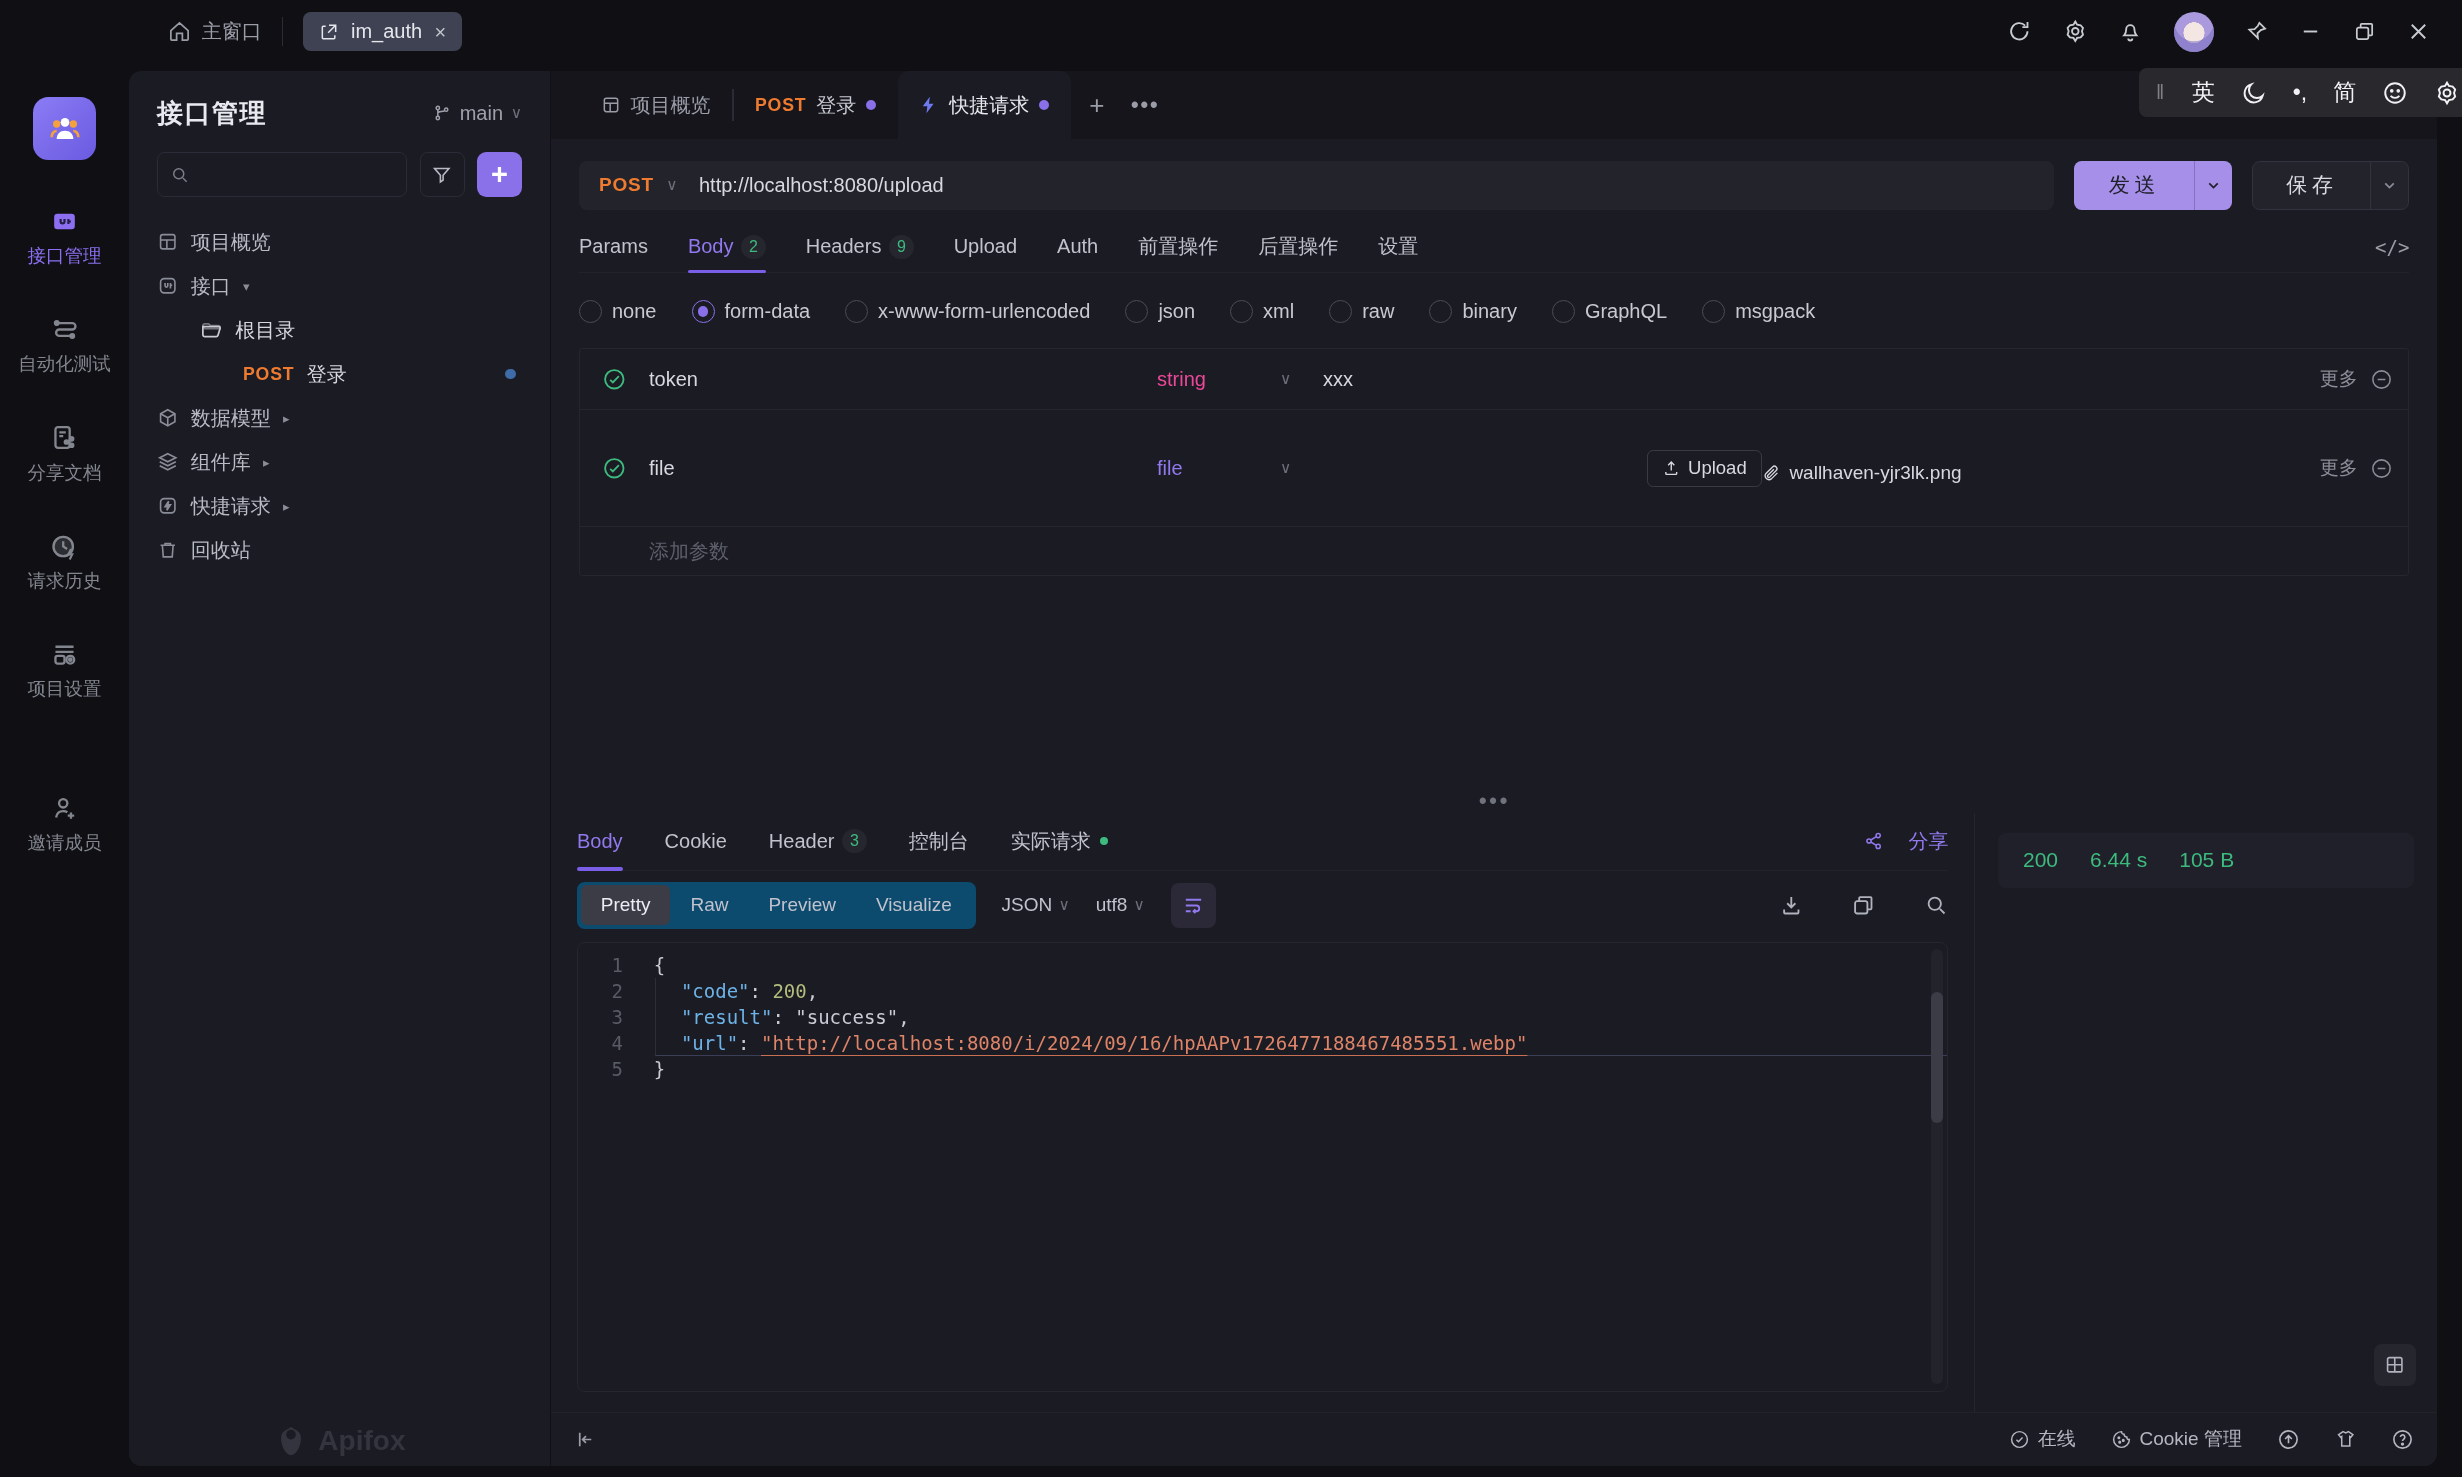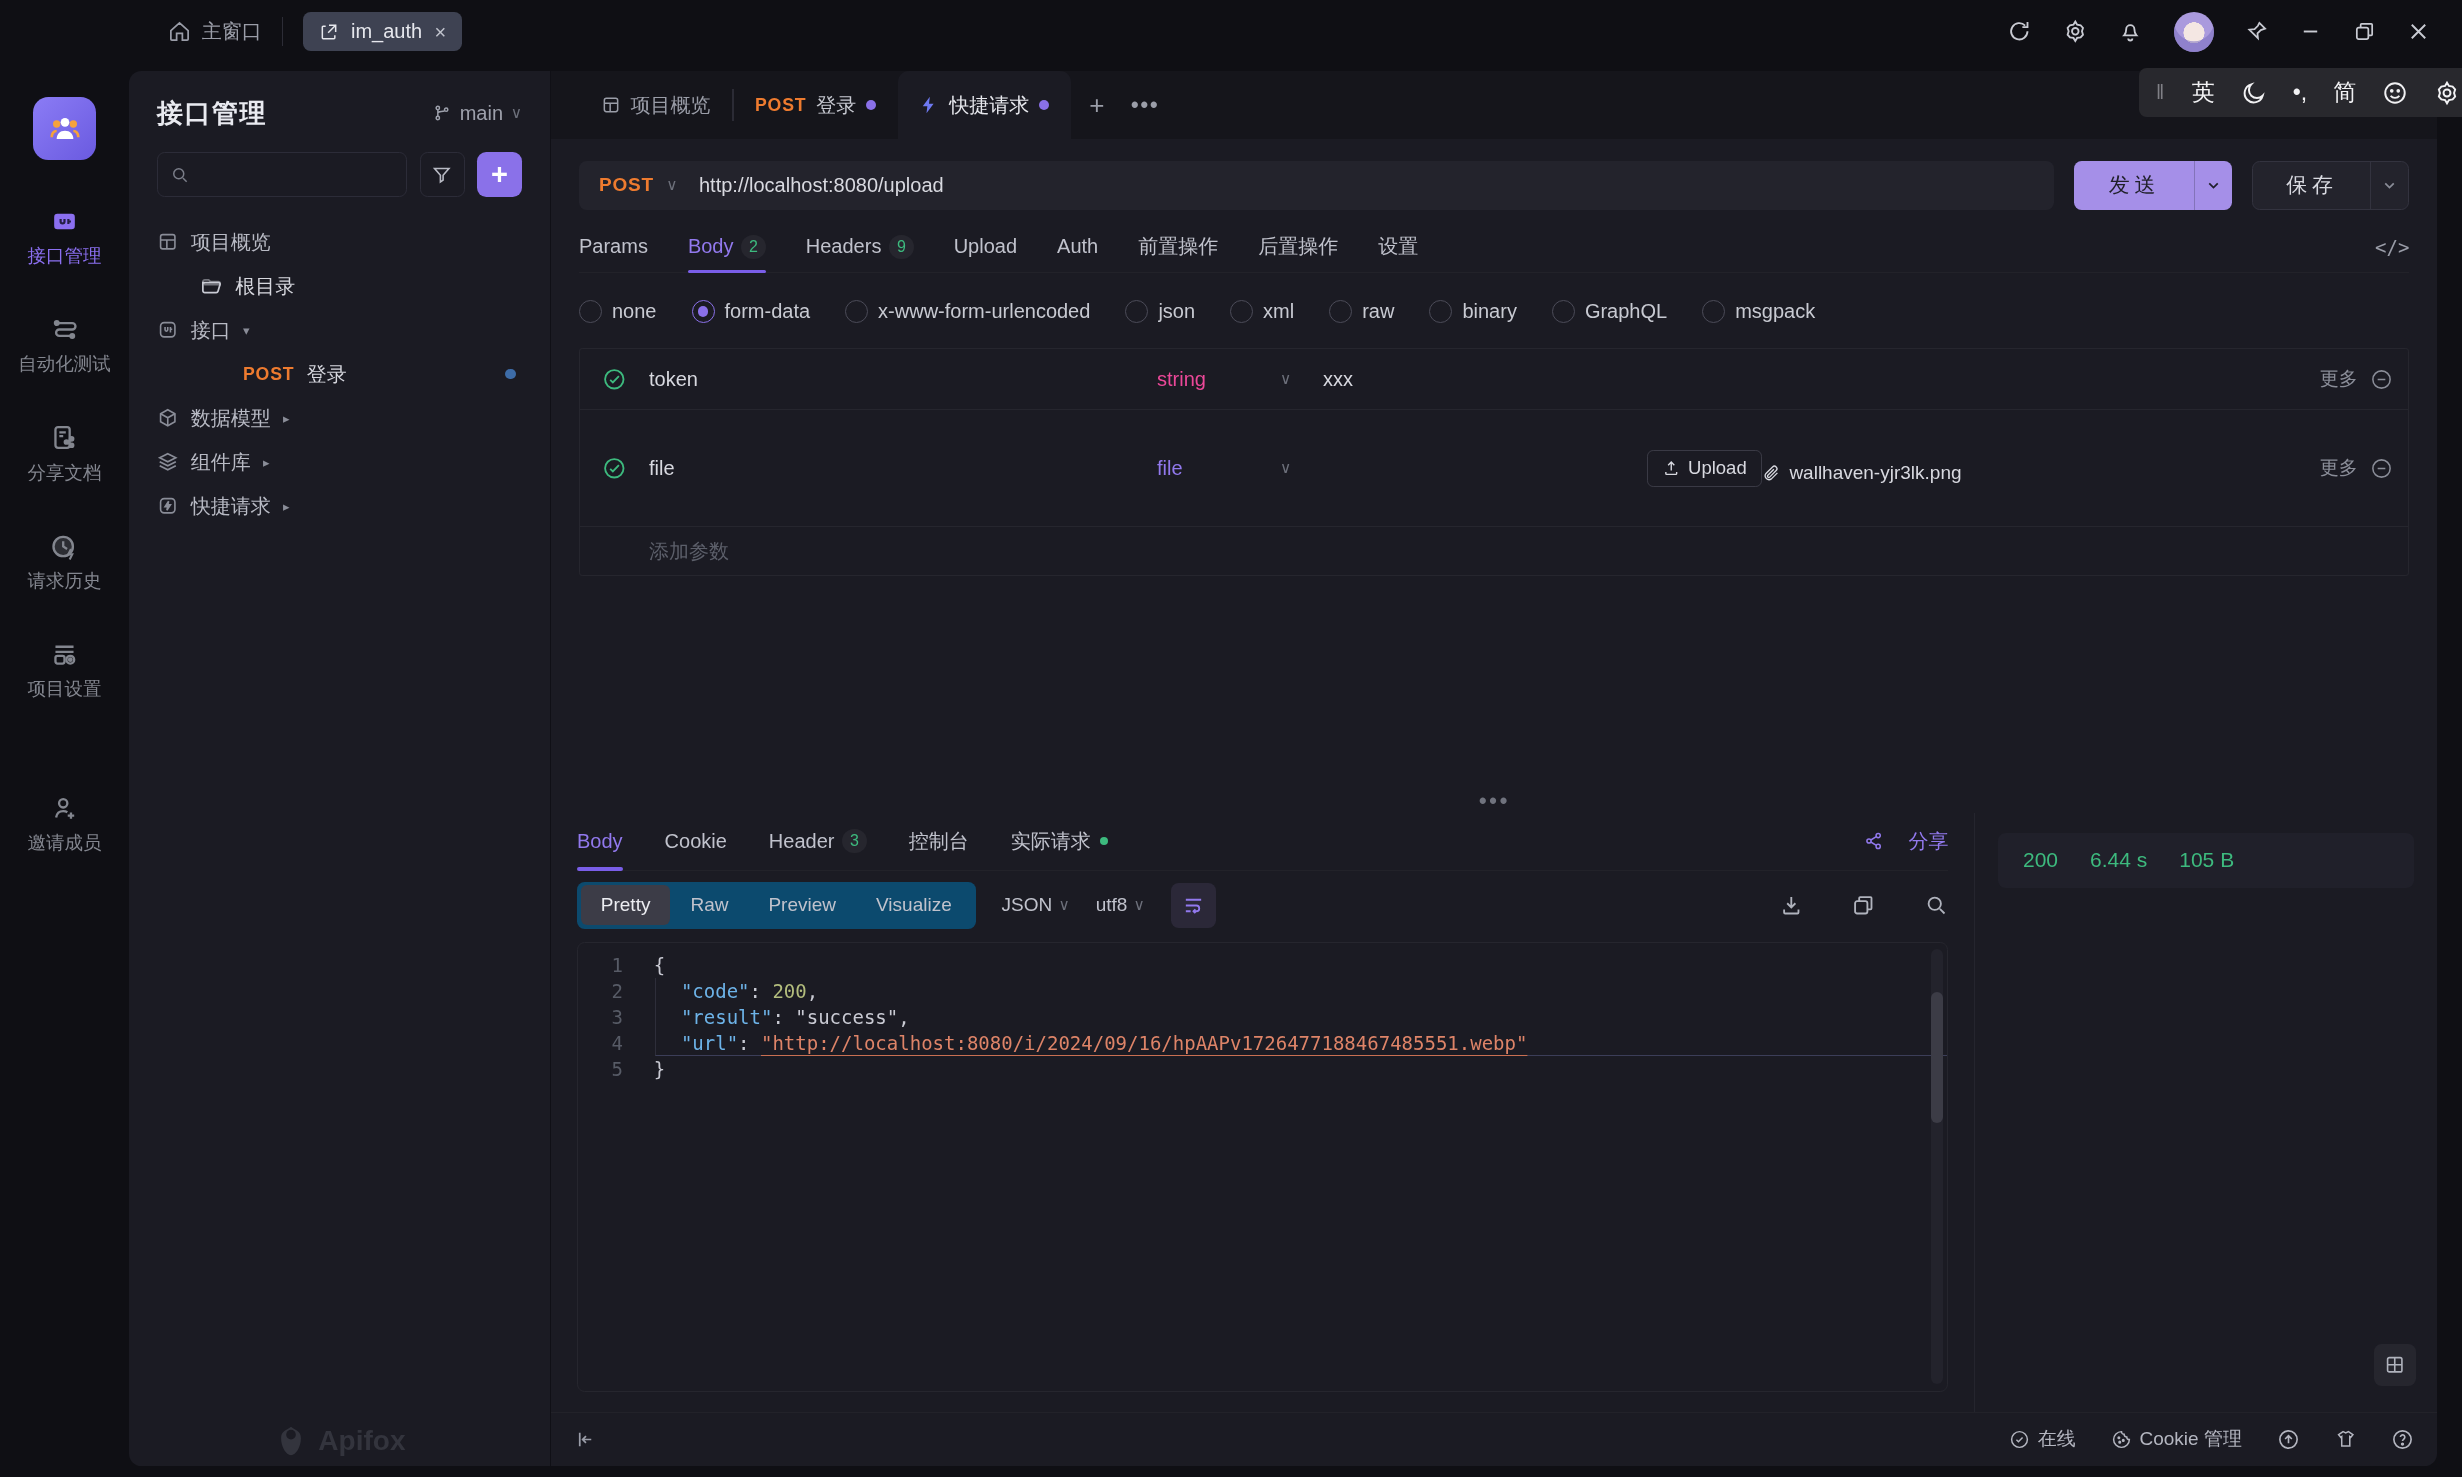--- a/index.html
+++ b/index.html
@@ -381,39 +381,39 @@
     <div class="tree">
       <div class="tree-item">
         <span class="tic">
             <svg width="21.5" height="21.5" viewBox="0 0 24 24" fill="none" stroke="currentColor" stroke-width="1.8">
               <rect x="4" y="4" width="16" height="16" rx="2.5"></rect>
               <path d="M4 10h16M11 10v10"></path>
             </svg>
           </span>
         <span>项目概览</span>
       </div>
+      <div class="tree-item">
+        <span class="tic">
+            <svg width="21.5" height="21.5" viewBox="0 0 24 24" fill="none" stroke="currentColor" stroke-width="1.8">
+              <rect x="4" y="4" width="16" height="16" rx="4"></rect>
+              <path d="M9 9v3a1.5 1.5 0 003 0V9M15 9v6M15 11.5h2"></path>
+            </svg>
+          </span>
+        <span>接口</span>
+        <span class="caret-r">▾</span>
+      </div>
       <div class="tree-item indent1">
         <span class="tic" style="color:#c9cbd4">
             <svg width="23" height="23" viewBox="0 0 24 24" fill="none" stroke="currentColor" stroke-width="1.8">
               <path d="M3 7a2 2 0 012-2h4l2 2h8a2 2 0 012 2v1H5z" opacity=".5"></path>
               <path d="M3 8h16.5a1.5 1.5 0 011.4 2l-2.1 7a2 2 0 01-1.9 1.4H5a2 2 0 01-2-2z"></path>
             </svg>
           </span>
         <span class="tree-label-strong">根目录</span>
       </div>
-      <div class="tree-item">
-        <span class="tic">
-            <svg width="21.5" height="21.5" viewBox="0 0 24 24" fill="none" stroke="currentColor" stroke-width="1.8">
-              <rect x="4" y="4" width="16" height="16" rx="4"></rect>
-              <path d="M9 9v3a1.5 1.5 0 003 0V9M15 9v6M15 11.5h2"></path>
-            </svg>
-          </span>
-        <span>接口</span>
-        <span class="caret-r">▾</span>
-      </div>
       <div class="tree-item indent2">
         <span class="method-post">POST</span>
         <span class="tree-label-strong">登录</span>
         <span class="blue-dot"></span>
       </div>
       <div class="tree-item">
         <span class="tic">
             <svg width="21.5" height="21.5" viewBox="0 0 24 24" fill="none" stroke="currentColor" stroke-width="1.8">
               <path d="M12 3l8 4.5v9L12 21l-8-4.5v-9z"></path>
               <path d="M4 7.5l8 4.5 8-4.5M12 12v9"></path>
@@ -434,20 +434,28 @@
       </div>
       <div class="tree-item">
         <span class="tic">
             <svg width="21.5" height="21.5" viewBox="0 0 24 24" fill="none" stroke="currentColor" stroke-width="1.8">
               <rect x="4" y="4" width="16" height="16" rx="4"></rect>
               <path d="M13 7l-4 6h3l-1 4 4-6h-3z"></path>
             </svg>
           </span>
         <span>快捷请求</span>
         <span class="caret-r">▸</span>
+      </div>
+      <div class="tree-item">
+        <span class="tic">
+            <svg width="21.5" height="21.5" viewBox="0 0 24 24" fill="none" stroke="currentColor" stroke-width="1.8">
+              <path d="M4 7h16M9 7V5h6v2M6 7l1 13h10l1-13"></path>
+            </svg>
+          </span>
+        <span>回收站</span>
       </div>
     </div>
     <div class="brand">
       <span>
           <svg width="34" height="34" viewBox="0 0 24 24" fill="currentColor">
             <path d="M12 2c3 2.5 7 3 7 8 0 6-3.5 12-7 12S5 16 5 10c0-5 4-5.5 7-8z"></path>
             <circle cx="12" cy="7.5" r="3.4" fill="#1b1b23"></circle>
           </svg>
         </span>
       <span>Apifox</span>

